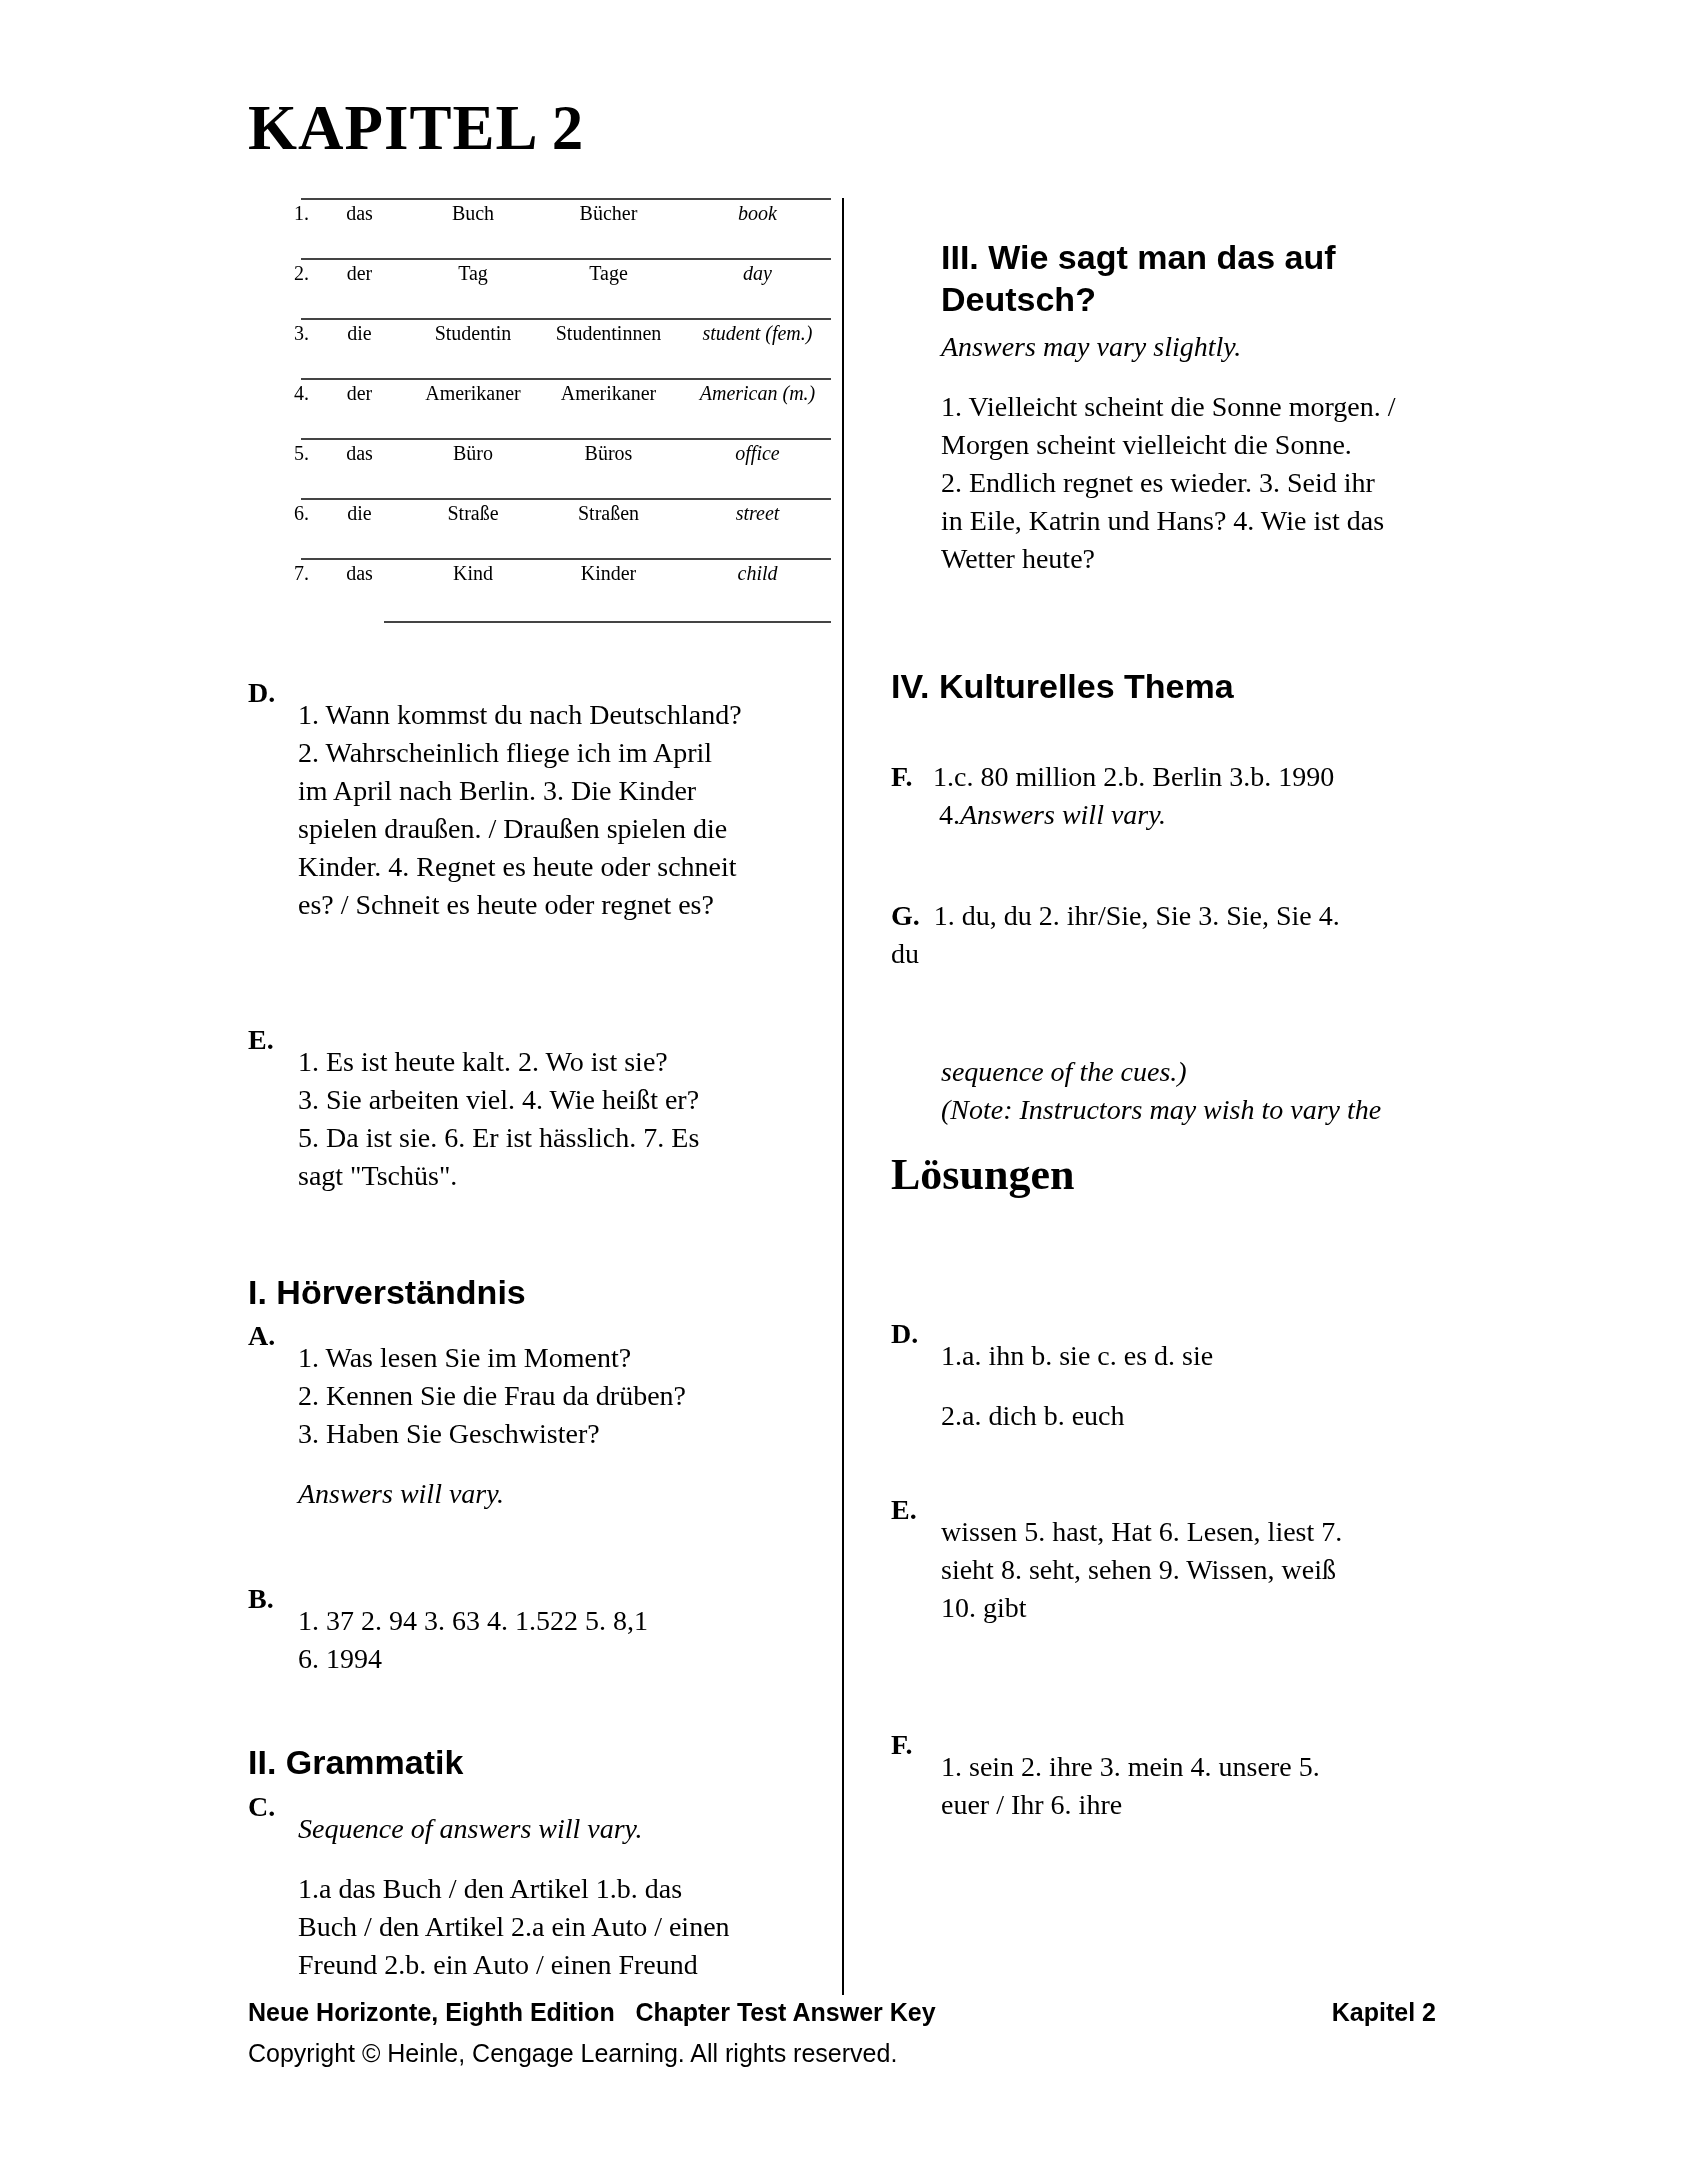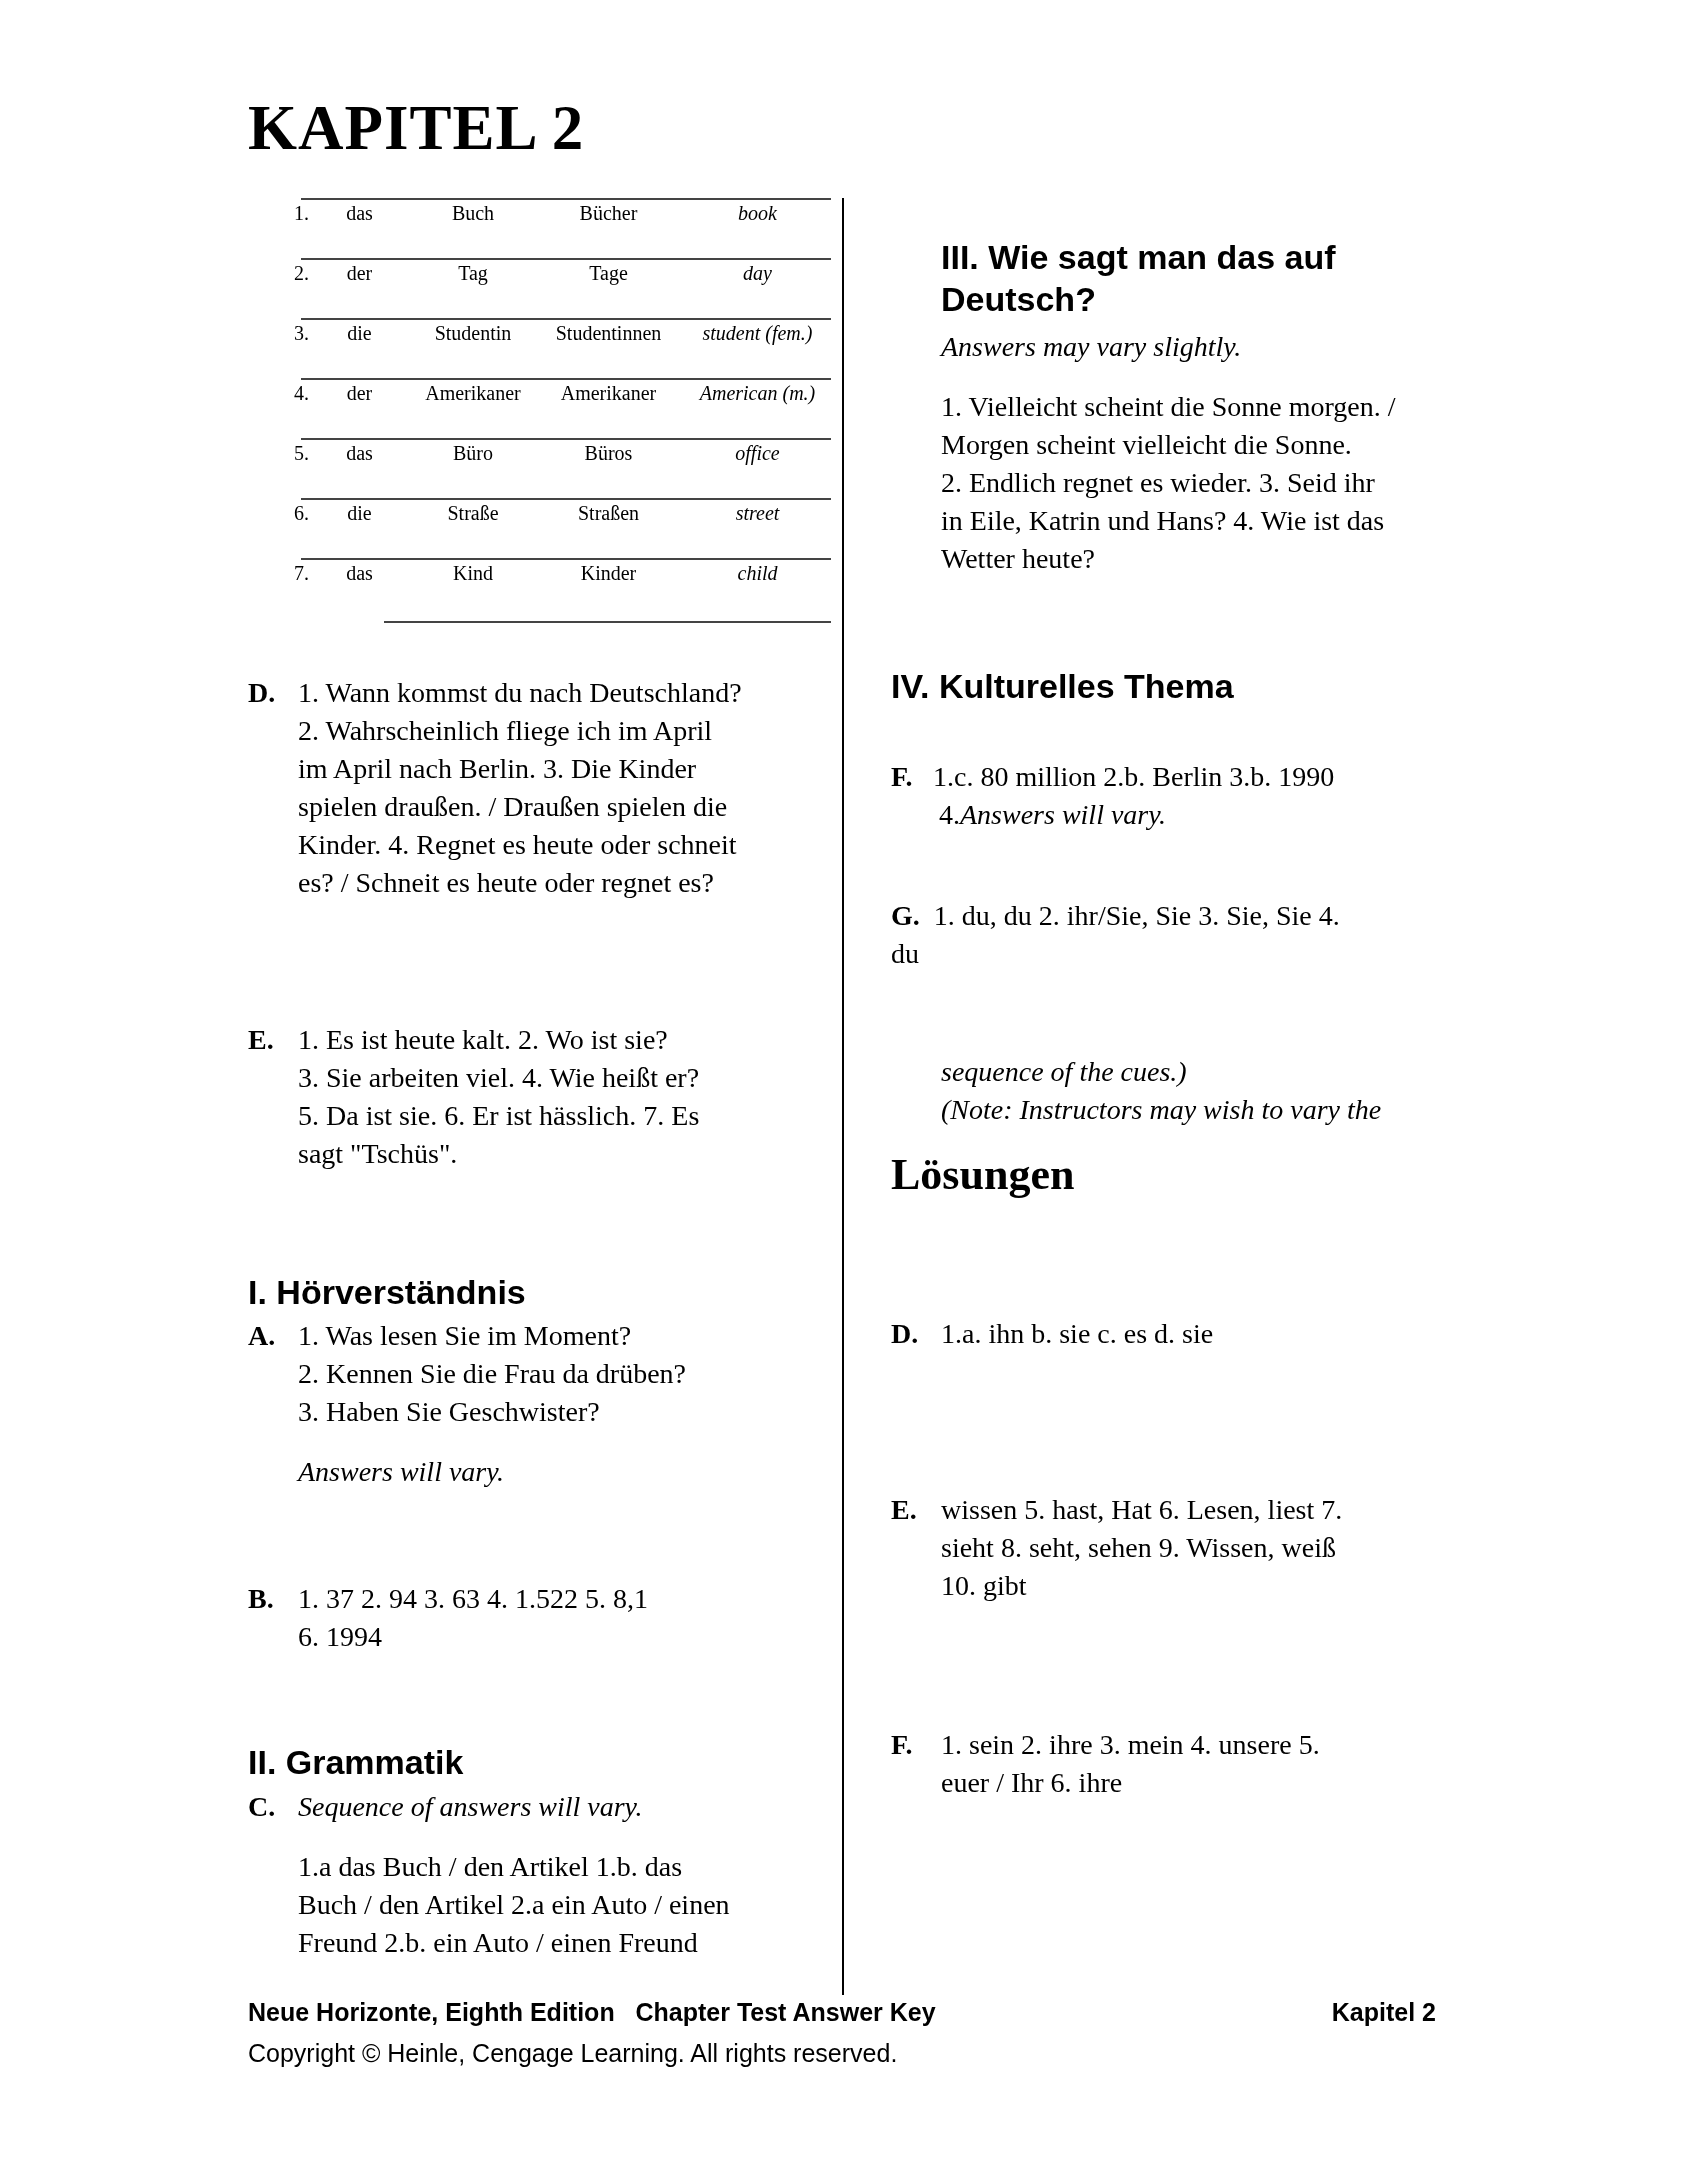--- a/index.html
+++ b/index.html
@@ -18,21 +18,21 @@
     .vrow span { position: absolute; top: 4px; }
     .vnum { left: 12px; width: 30px; text-align: right; }
     .vart { left: 63px; width: 59px; text-align: center; }
     .vsg { left: 127px; width: 158px; text-align: center; }
     .vpl { left: 267px; width: 149px; text-align: center; }
     .ven { left: 416px; width: 149px; text-align: center; font-style: italic; }
     #vocab-bottom-rule { position: absolute; left: 384px; top: 621px; width: 447px; height: 2px; background: #444; }
 
     .block { position: absolute; font-size: 28px; line-height: 38px; }
     .block .letter { position: absolute; left: 0; top: 0; font-weight: bold; }
-    .block .body { margin-left: 50px; }
+    .block .body { margin-left: 50px; margin-top: 22px; }
     .it { font-style: italic; }
     .gap { height: 22px; }
 
     .heading { position: absolute; font-size: 34px; font-weight: bold; margin: 0; line-height: 42px; }
     .heading-serif { position: absolute; font-size: 44px; font-weight: bold; margin: 0; line-height: 50px; text-align: center; }
 
     #footer-line1 { position: absolute; left: 248px; top: 1998px; width: 1188px; font-size: 25px; font-weight: bold; }
     #footer-left { position: absolute; left: 0; top: 0; }
     #footer-right { position: absolute; right: 0; top: 0; }
     #footer-copyright { position: absolute; left: 248px; top: 2039px; font-size: 25px; }
@@ -195,20 +195,21 @@
   <div>(Note: Instructors may wish to vary the</div>
 </div>
 
 <h2 class="heading-serif serif" style="left:891px; top:1150px;">Lösungen</h2>
 
 <div class="block serif" style="left:891px; top:1315px; width:554px;">
   <span class="letter">D.</span>
   <div class="body">
     <div>1.a. ihn  b. sie  c. es  d. sie</div>
     <div style="height:22px;"></div>
+    <div>2.a. dich  b. euch</div>
   </div>
 </div>
 
 <div class="block serif" style="left:891px; top:1491px; width:554px;">
   <span class="letter">E.</span>
   <div class="body">
     <div>wissen  5. hast, Hat  6. Lesen, liest  7.</div>
     <div>sieht  8. seht, sehen  9. Wissen, weiß</div>
     <div>10. gibt</div>
   </div>

